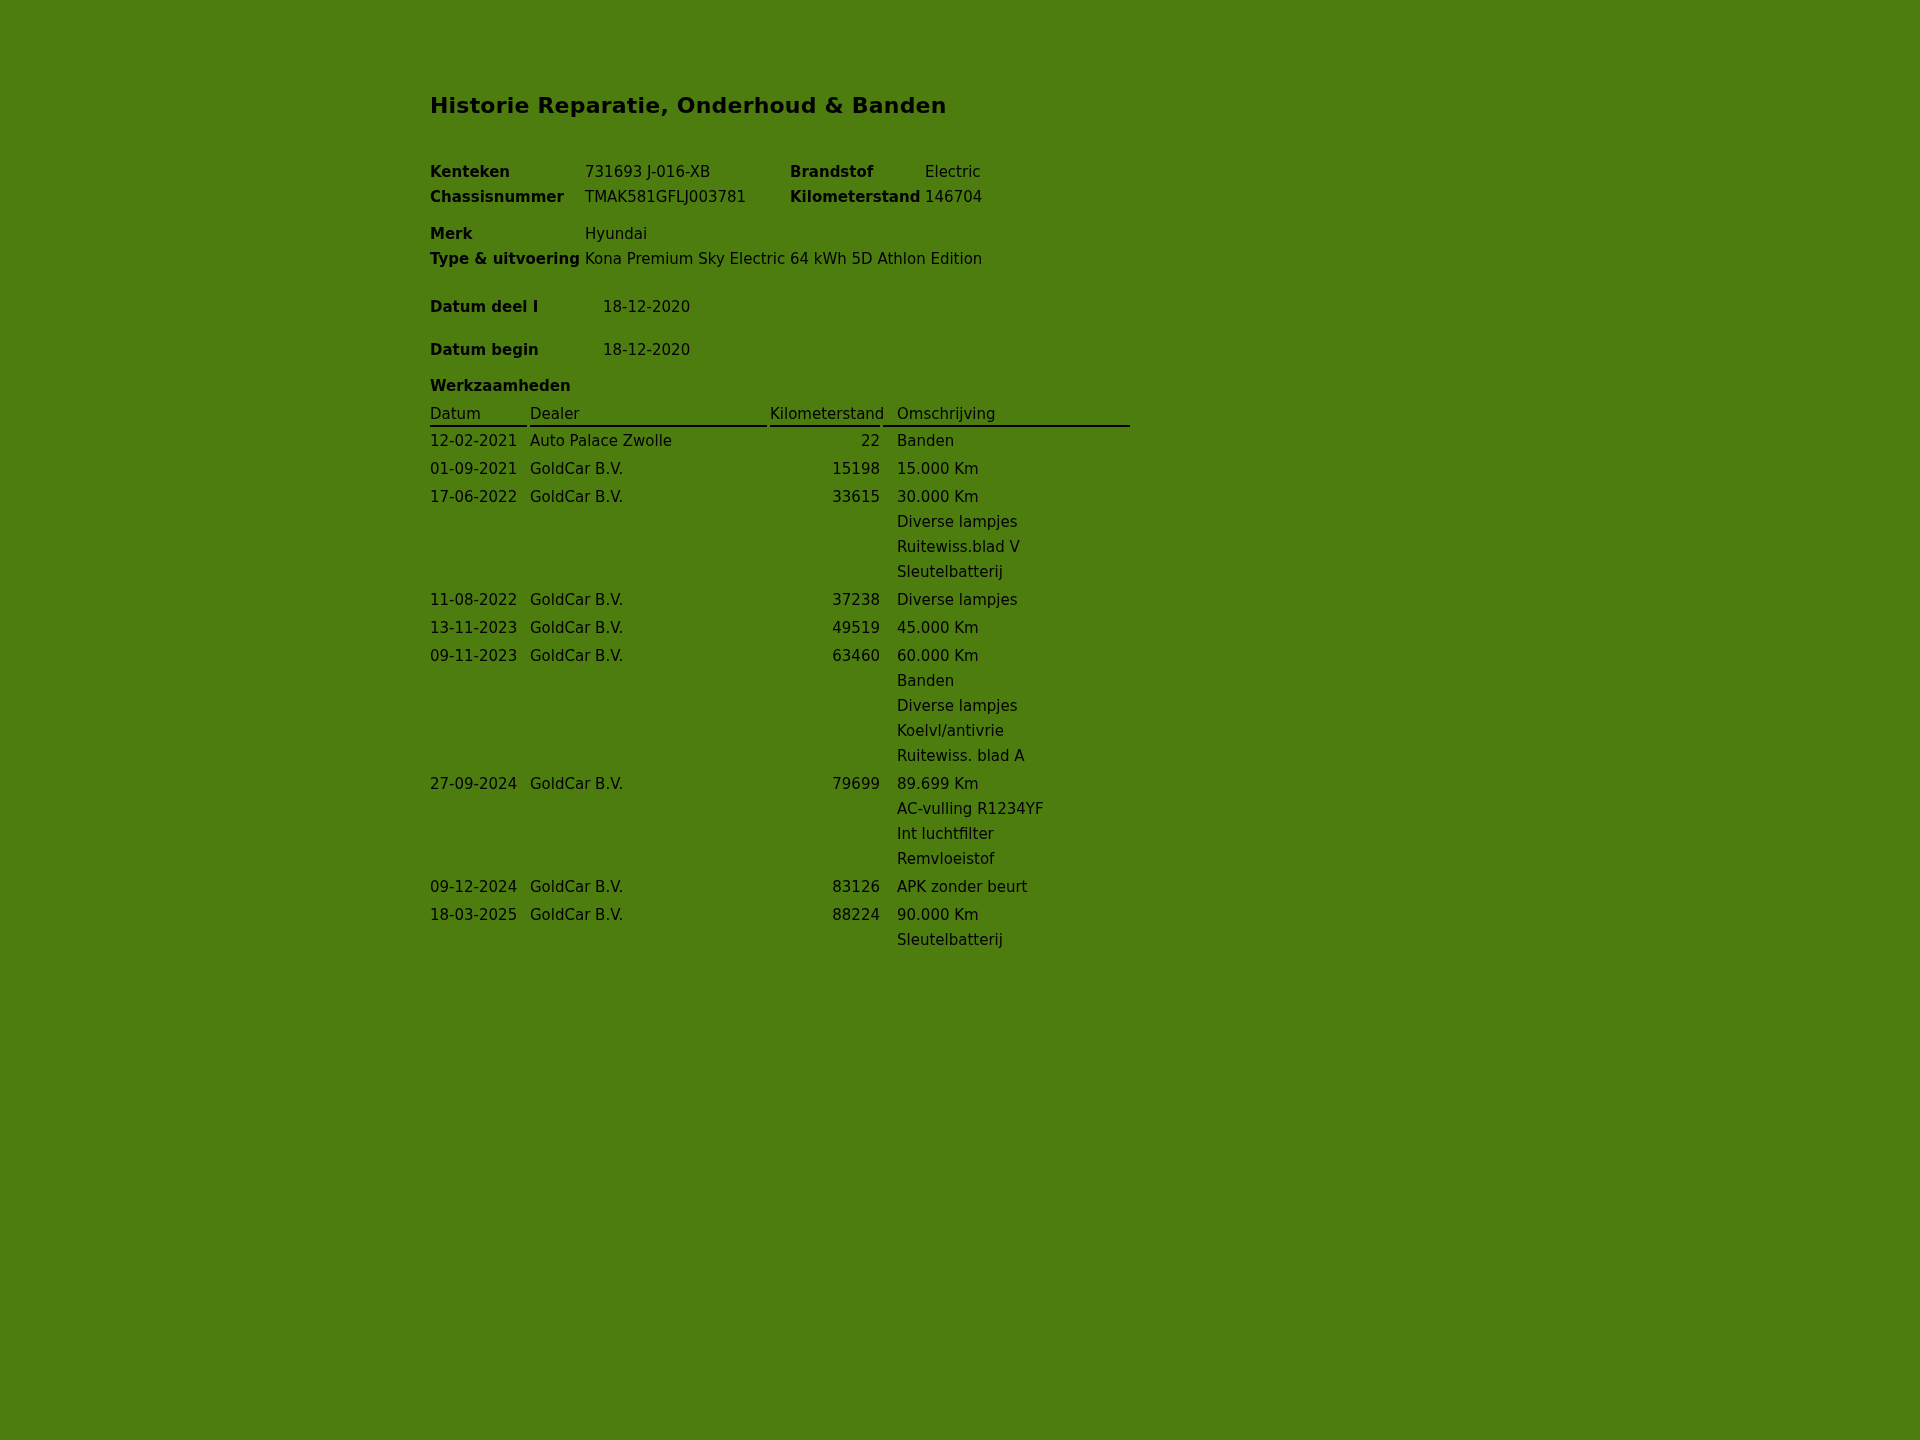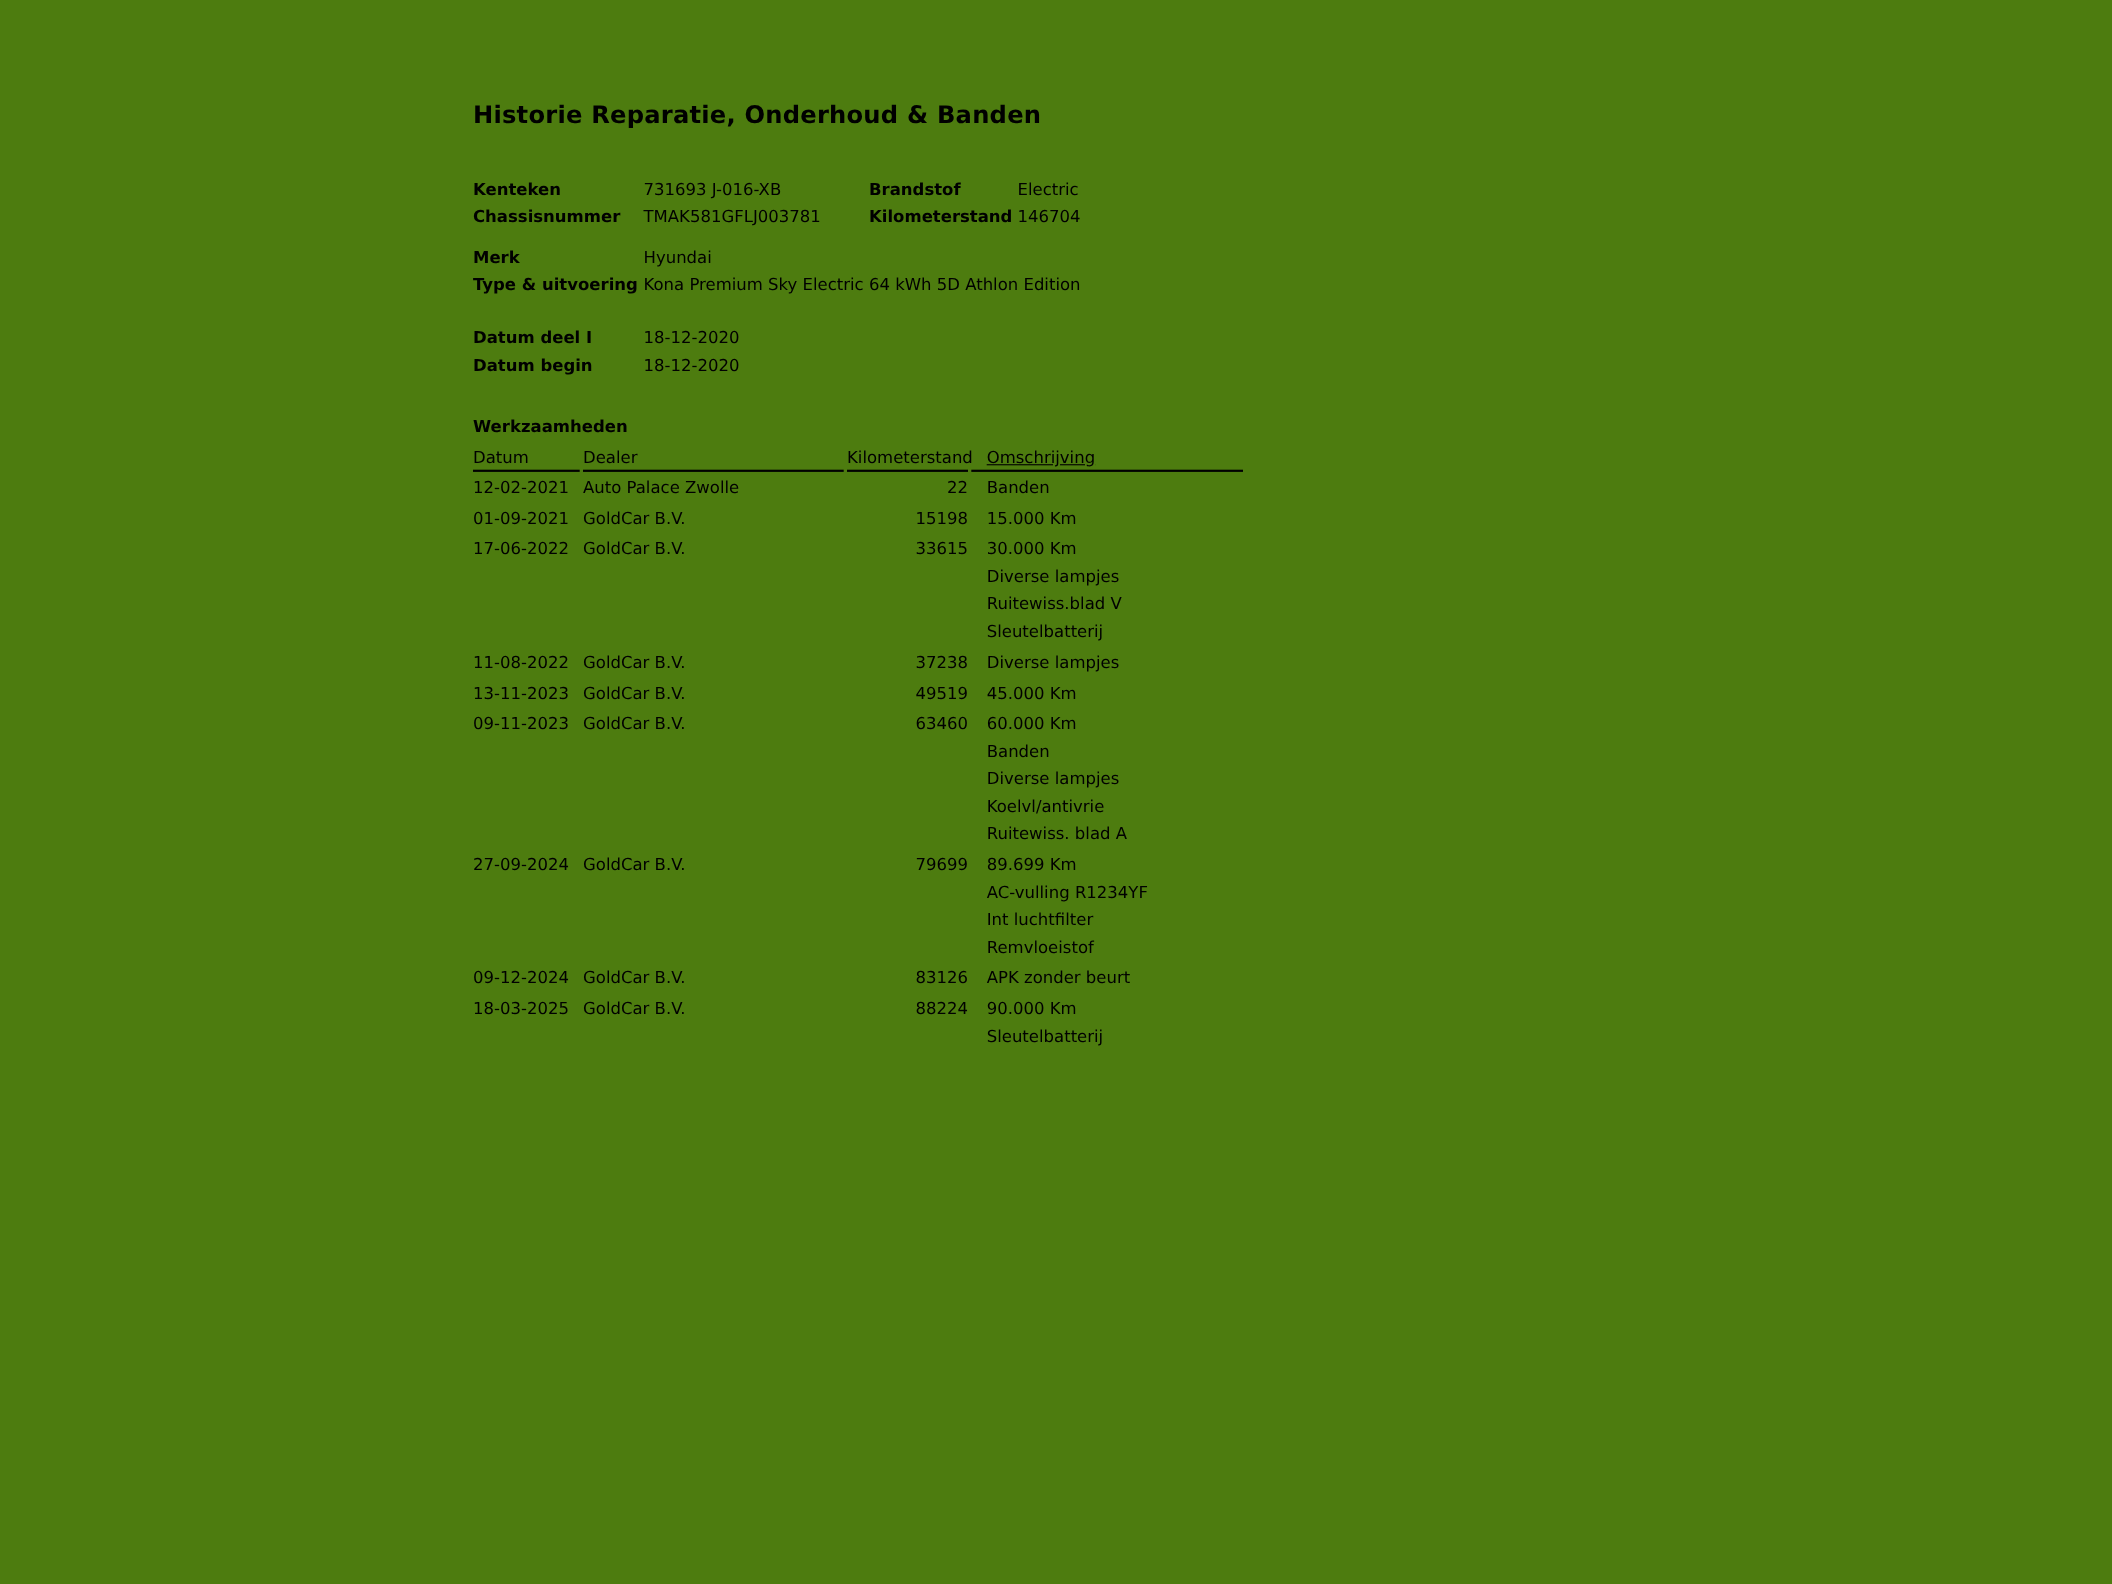--- a/index.html
+++ b/index.html
@@ -20,21 +20,21 @@
 
   .info-grid {
     display: grid;
     grid-template-columns: 155px 205px 135px 1fr;
     font-size: 15px; line-height: 25px;
   }
   .info-grid.two-col { grid-template-columns: 155px 1fr; }
   .info-grid .lbl { font-weight: bold; }
   .gap30 { margin-bottom: 12px; }
   .gap23 { margin-bottom: 23px; }
-  .gap19 { margin-bottom: 34px; }
+  .gap19 { margin-bottom: 14px; gap: 18px; }
 
   h2.section-heading {
     font-size: 15px; line-height: 19px; font-weight: bold;
     margin: 0 0 9px 0;
   }
 
   table.work-table {
     width: 706px;
     table-layout: fixed;
     border-collapse: separate;
@@ -45,21 +45,21 @@
   table.work-table col.c-datum  { width: 97px; }
   table.work-table col.c-dealer { width: 237px; }
   table.work-table col.c-km     { width: 110px; }
   table.work-table thead th {
     font-weight: normal; text-align: left;
     line-height: 18px; padding-bottom: 2px;
     border-bottom: 2px solid #000000;
     white-space: nowrap; vertical-align: bottom; margin-left: 36px;
   }
   table.work-table thead th.num { text-align: right; }
-  table.work-table thead th.oms { padding-left: 14px; text-decoration: underline; }
+  table.work-table thead th.oms { padding-left: 14px; }
   table.work-table tbody td {
     vertical-align: top;
     padding: 2px 0 1px 0;
     white-space: nowrap;
   }
   table.work-table tbody tr:first-child td { }
   table.work-table td.col-km  { text-align: right; }
   table.work-table td.col-oms { padding-left: 14px; }
 </style>
 </head>

